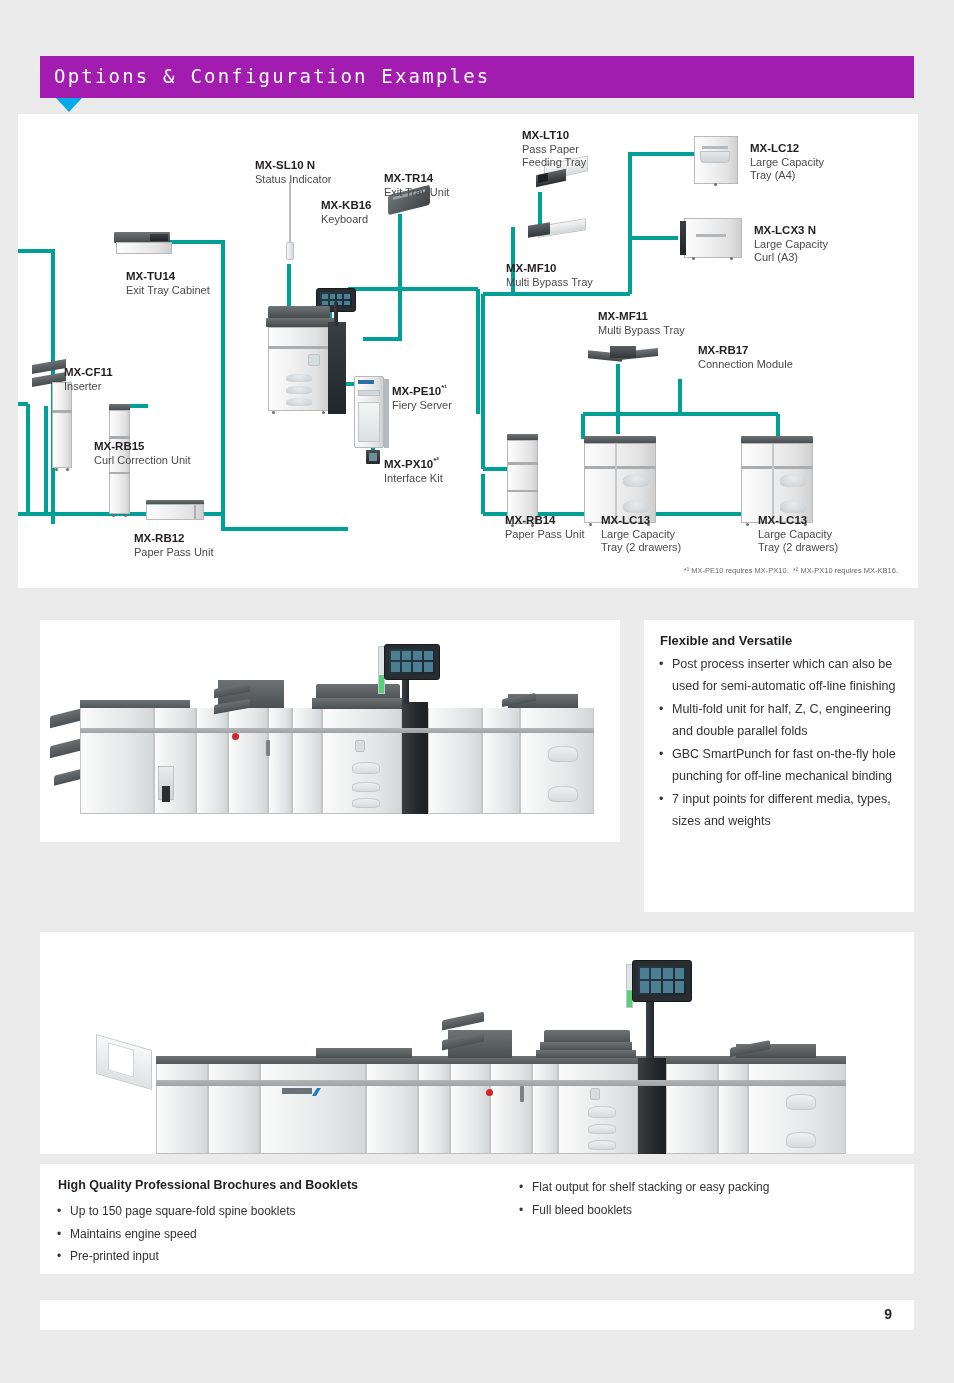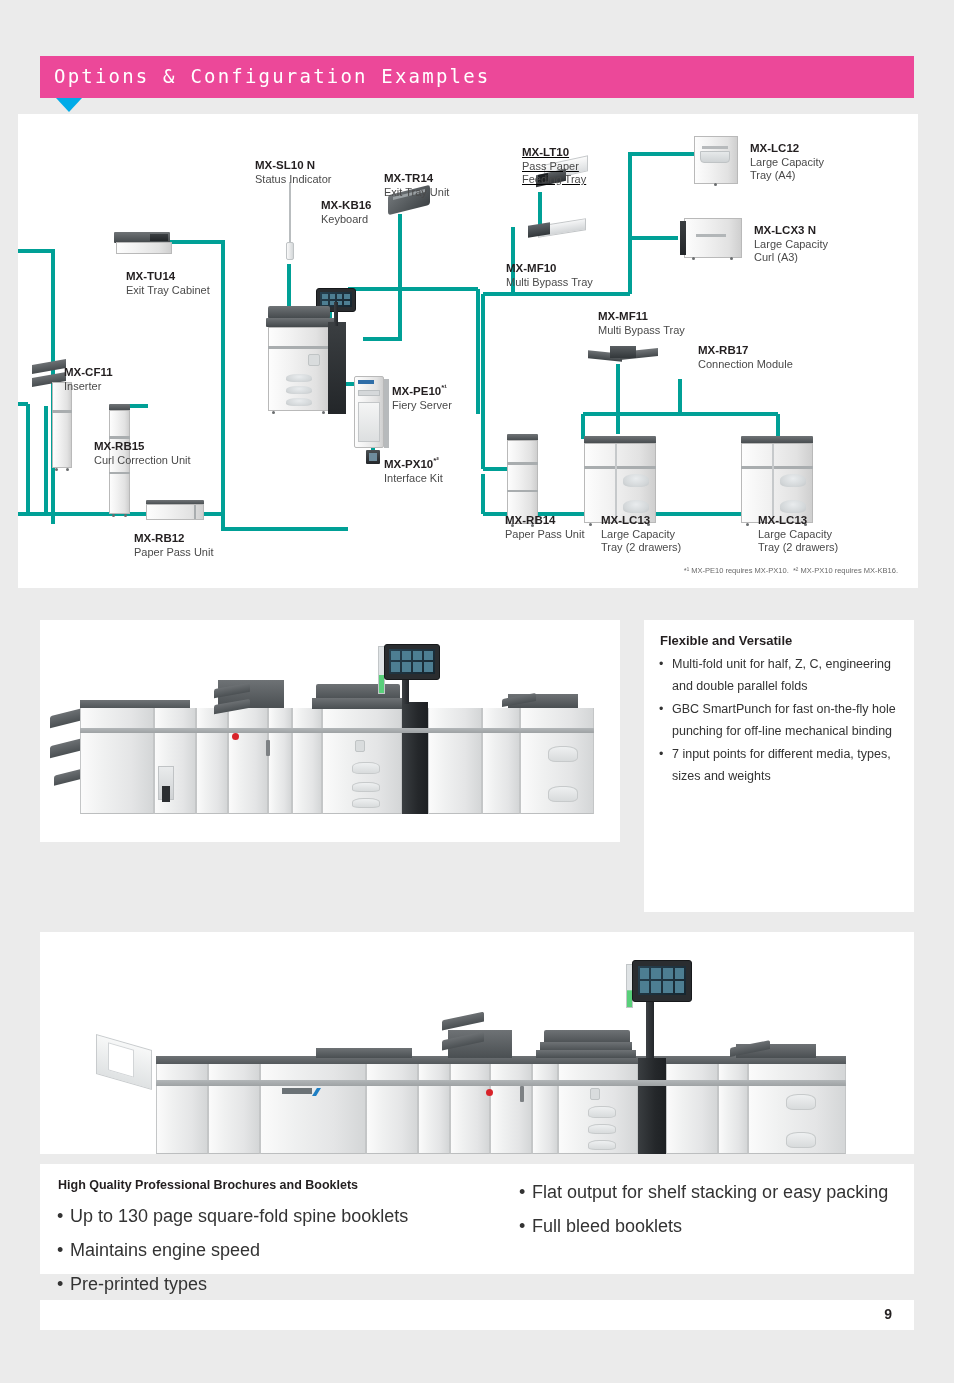--- a/index.html
+++ b/index.html
@@ -20,21 +20,21 @@
     overflow: hidden;
   }
 
   
   .header-bar {
     position: absolute;
     left: 40px;
     top: 56px;
     width: 874px;
     height: 42px;
-    background: #ec4899;
+    background: #a21caf;
   }
   .header-title {
     position: absolute;
     left: 14px;
     top: 9px;
     font-family: "DejaVu Sans Mono", "Liberation Mono", monospace;
     font-size: 19px;
     letter-spacing: 2.2px;
     color: #ffffff;
     white-space: nowrap;
@@ -242,21 +242,21 @@
     font-weight: bold;
     color: #231f20;
     white-space: nowrap;
   }
   .bk-col { position: absolute; list-style: none; }
   #bk-col-left  { left: 16px; top: 36px; width: 420px; }
   #bk-col-right { left: 478px; top: 12px; width: 400px; }
   .bk-col li {
     position: relative;
     padding-left: 14px;
-    font-size: 18px;
+    font-size: 12px;
     line-height: 1.88;
     color: #333333;
     white-space: nowrap;
   }
   .bk-col li::before {
     content: "\2022";
     position: absolute;
     left: 1px; top: 0;
     color: #333333;
   }
@@ -478,21 +478,21 @@
     <div class="lbl" style="left:366px;top:58px;">
       <span class="code">MX-TR14</span>
       <span class="desc">Exit Tray Unit</span>
     </div>
 
     <div class="lbl" style="left:303px;top:85px;">
       <span class="code">MX-KB16</span>
       <span class="desc">Keyboard</span>
     </div>
 
-    <div class="lbl" style="left:504px;top:32px;text-decoration:underline;">
+    <div class="lbl" style="left:504px;top:15px;">
       <span class="code">MX-LT10</span>
       <span class="desc">Pass Paper</span>
       <span class="desc">Feeding Tray</span>
     </div>
 
     <div class="lbl" style="left:732px;top:28px;">
       <span class="code">MX-LC12</span>
       <span class="desc">Large Capacity</span>
       <span class="desc">Tray (A4)</span>
     </div>
@@ -626,20 +626,21 @@
       <div style="position:absolute;left:108px;top:132px;width:16px;height:34px;background:linear-gradient(to bottom,#e9ebec,#cfd2d4);border:1px solid #c0c3c5;"></div>
       <div style="position:absolute;left:112px;top:152px;width:8px;height:16px;background:#2b2e31;"></div>
       <div class="dev-slot" style="left:305px;top:106px;width:10px;height:12px;"></div>
       <div style="position:absolute;left:216px;top:106px;width:4px;height:16px;background:#7d8184;border-radius:1px;"></div>
     </div>
   </div>
 
   <div class="panel" id="features-panel">
     <div class="feat-title">Flexible and Versatile</div>
     <ul class="feat-list">
+      <li>Post process inserter which can also be used for semi-automatic off-line finishing</li>
       <li>Multi-fold unit for half, Z, C, engineering and double parallel folds</li>
       <li>GBC SmartPunch for fast on-the-fly hole punching for off-line mechanical binding</li>
       <li>7 input points for different media, types, sizes and weights</li>
     </ul>
   </div>
 
   <div class="panel" id="photo2-panel">
     <div class="photo" style="left:56px;top:14px;width:800px;height:196px;">
 
       <div style="position:absolute;left:0;top:96px;width:56px;height:40px;background:linear-gradient(to bottom,#f7f8f8,#dfe2e3);border:1px solid #c8cbcd;transform:skewY(16deg);"></div>
@@ -699,23 +700,23 @@
       <div class="mod-tray" style="left:690px;top:148px;width:30px;height:16px;"></div>
       <div class="mod-tray" style="left:690px;top:186px;width:30px;height:16px;"></div>
       <div class="dev-slot" style="left:494px;top:142px;width:10px;height:12px;"></div>
       <div style="position:absolute;left:424px;top:140px;width:4px;height:16px;background:#7d8184;border-radius:1px;"></div>
     </div>
   </div>
 
   <div class="panel" id="booklets-panel">
     <div class="bk-title">High Quality Professional Brochures and Booklets</div>
     <ul class="bk-col" id="bk-col-left">
-      <li>Up to 130 page square-fold spine booklets</li>
+      <li>Up to 150 page square-fold spine booklets</li>
       <li>Maintains engine speed</li>
-      <li>Pre-printed types</li>
+      <li>Pre-printed input</li>
     </ul>
     <ul class="bk-col" id="bk-col-right">
       <li>Flat output for shelf stacking or easy packing</li>
       <li>Full bleed booklets</li>
     </ul>
   </div>
 
   <div class="panel" id="footer-panel">
     <span class="page-number">9</span>
   </div>

